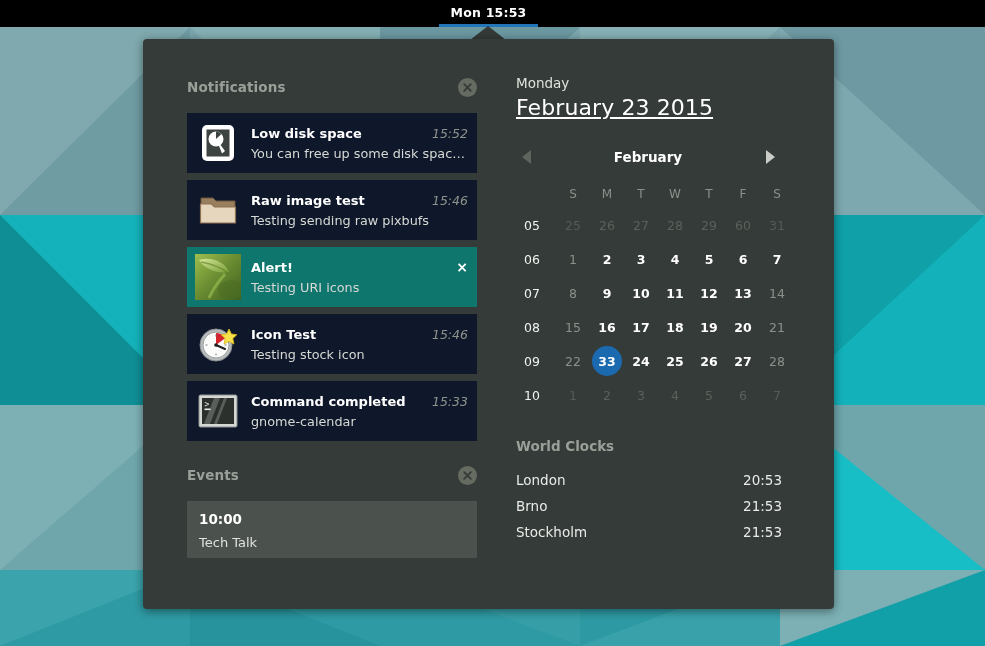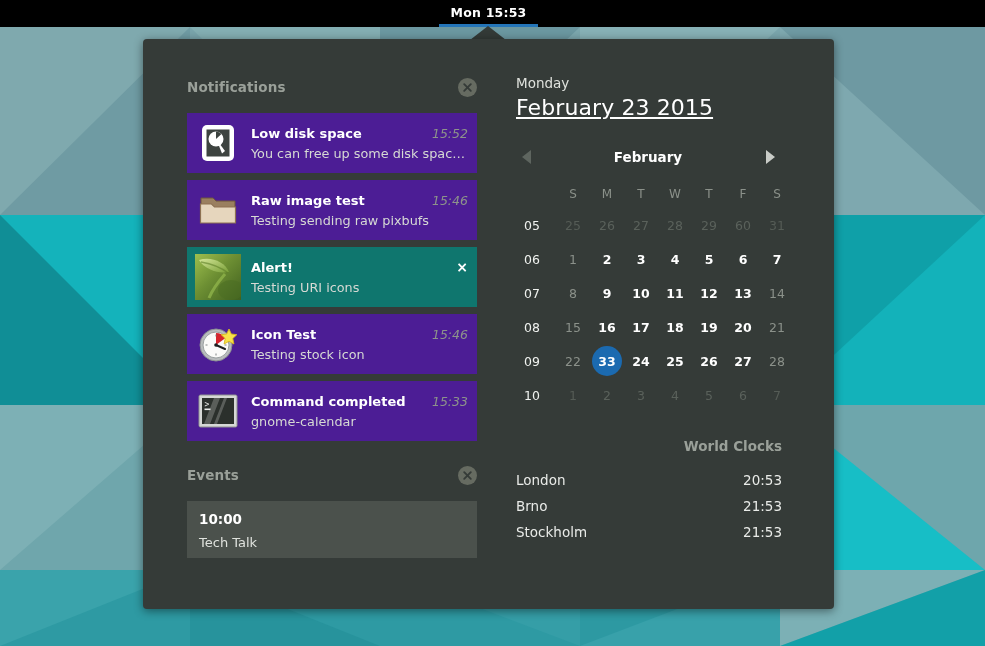--- a/index.html
+++ b/index.html
@@ -110,21 +110,21 @@
   .clear-btn svg { display: block; }
 
   #notif-list { width: 290px; }
 
   .notif-row {
     position: relative;
     display: flex;
     align-items: center;
     width: 290px;
     height: 60px;
-    background: #4c1d95;
+    background: #0f172a;
     margin-bottom: 7px;
     padding: 0 9px 0 8px;
     cursor: pointer;
   }
   .notif-row.hovered { background: #0f766e; }
 
   .notif-icon {
     width: 46px; height: 46px;
     flex: 0 0 46px;
     display: flex;
@@ -288,21 +288,20 @@
     font-weight: bold;
   }
 
   
   #world-clocks { margin-top: 26px; width: 266px; }
   #clocks-title {
     font-size: 13.5px;
     font-weight: bold;
     color: #9aa099;
     margin-bottom: 13px;
-    text-align: right;
   }
   .clock-row {
     display: flex;
     justify-content: space-between;
     align-items: center;
     height: 26px;
     font-size: 13.5px;
     color: #e9ebe8;
   }
   .clock-city { }

